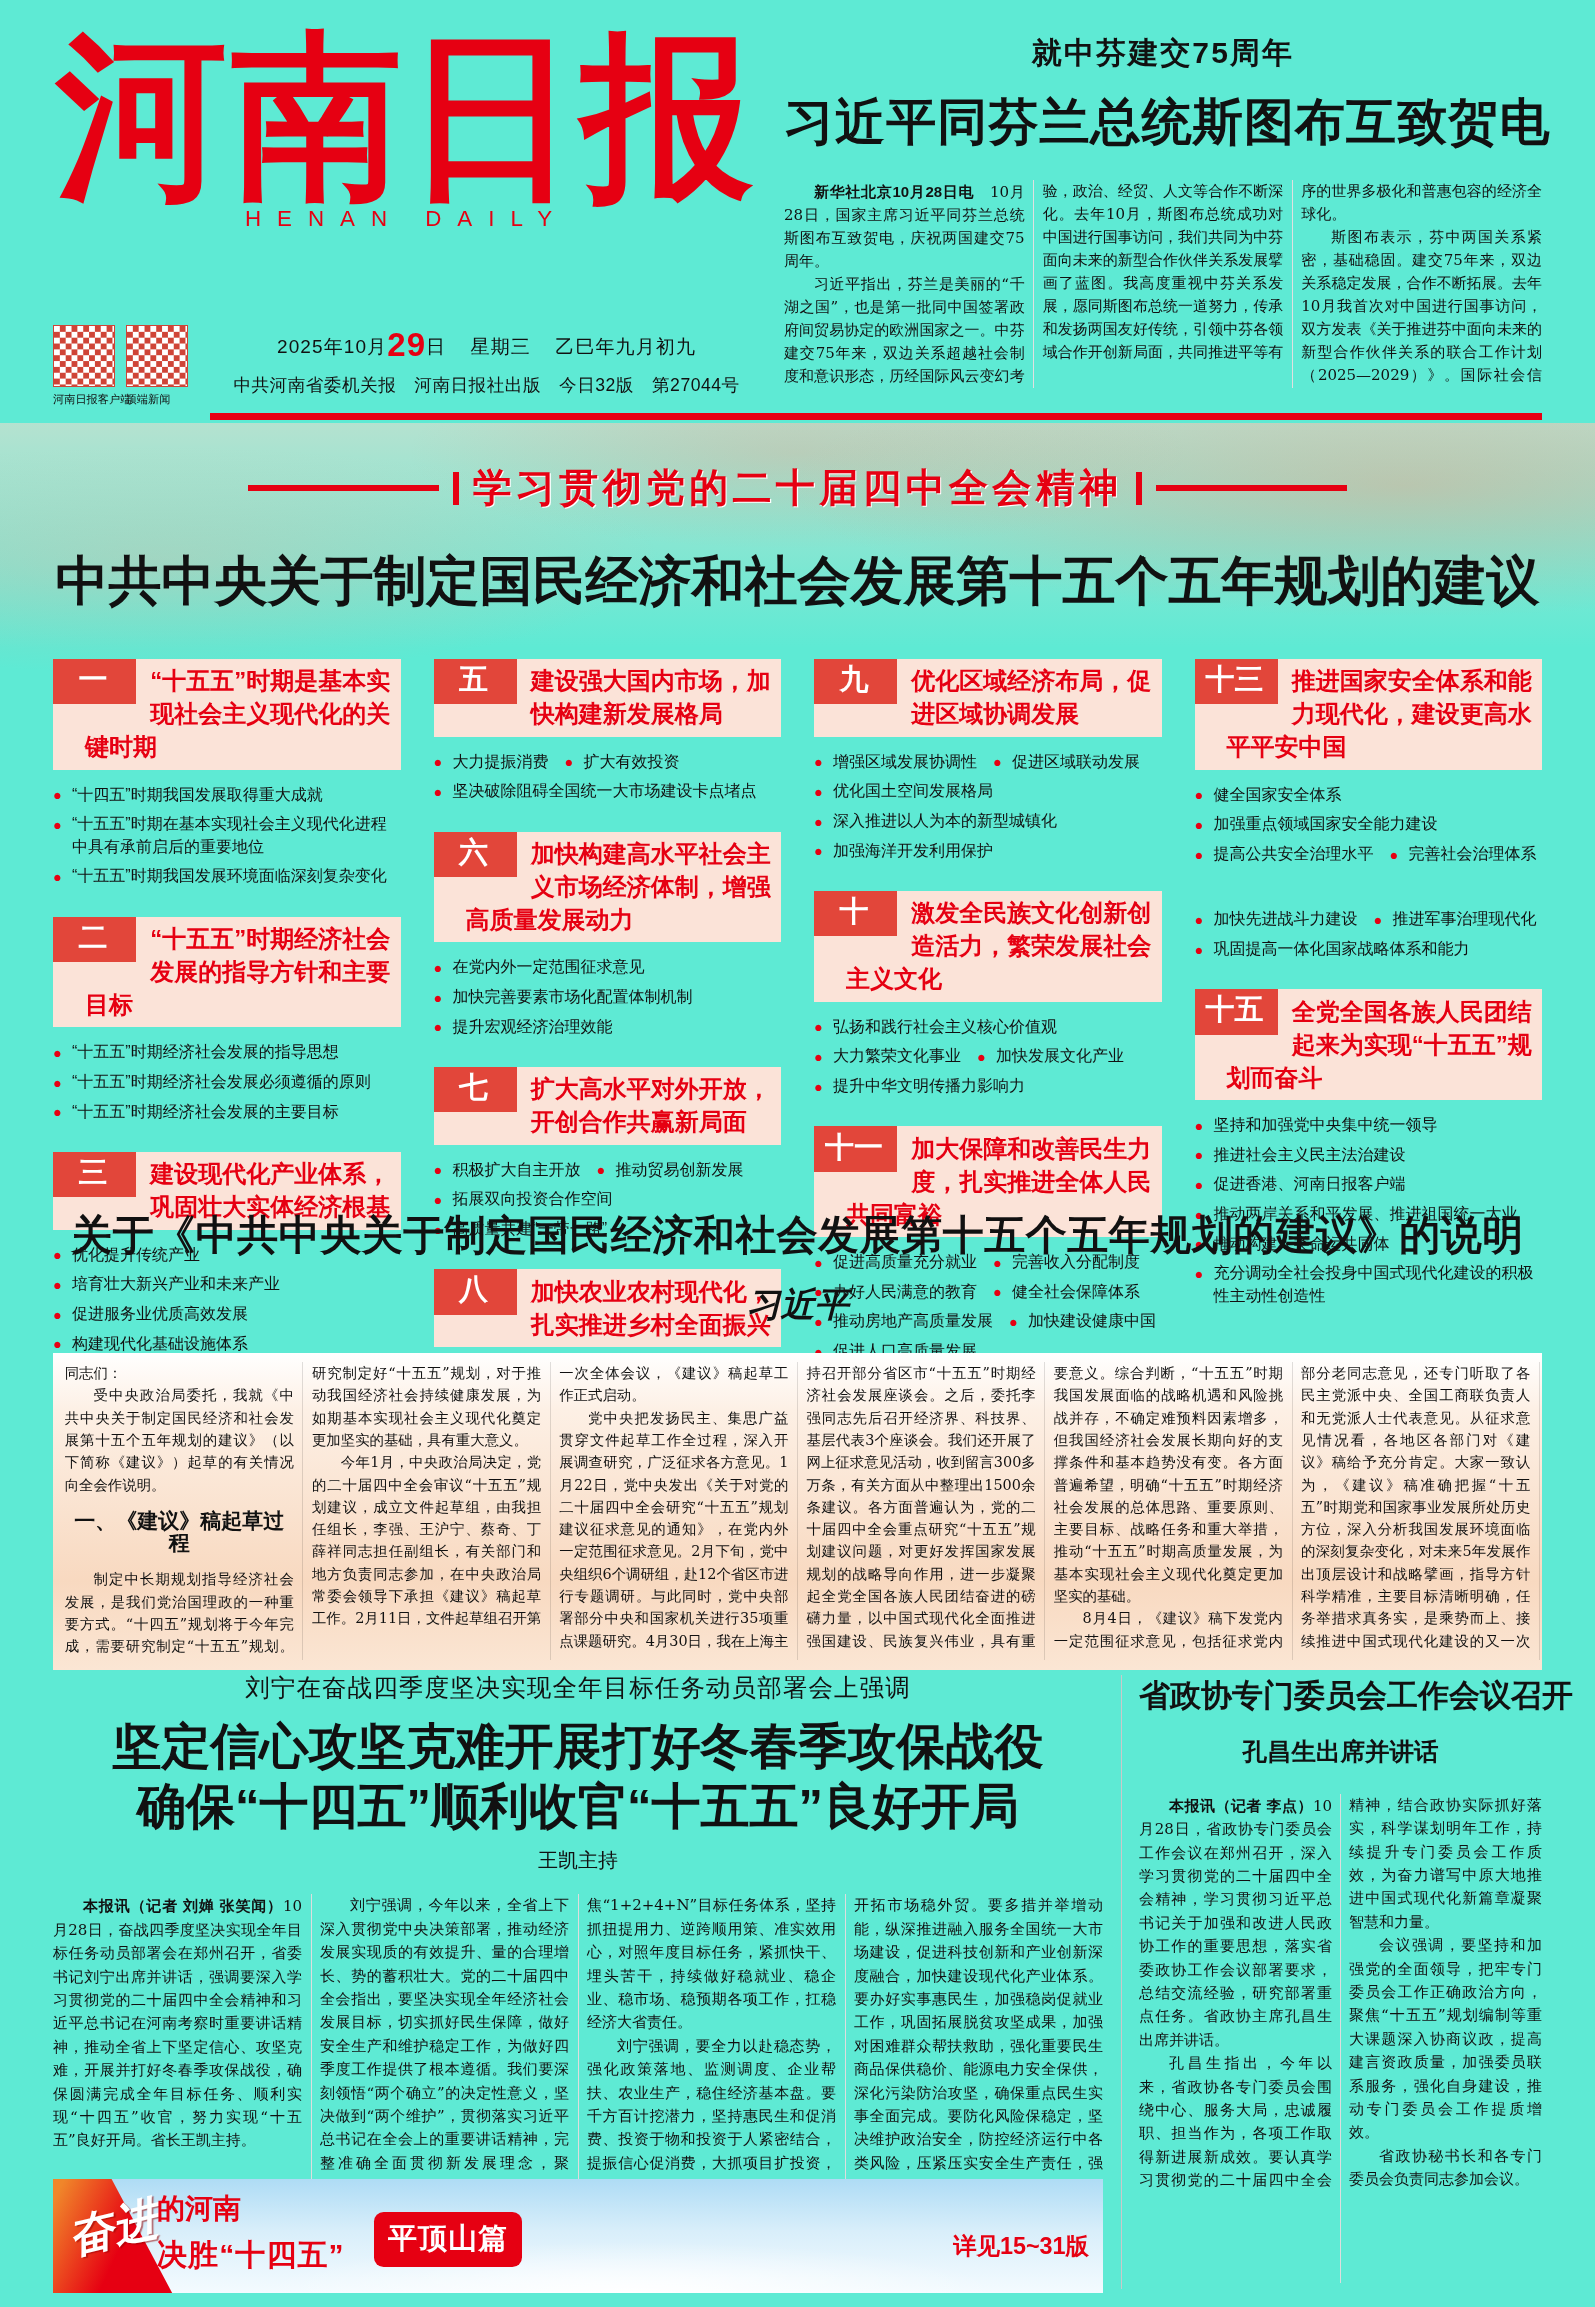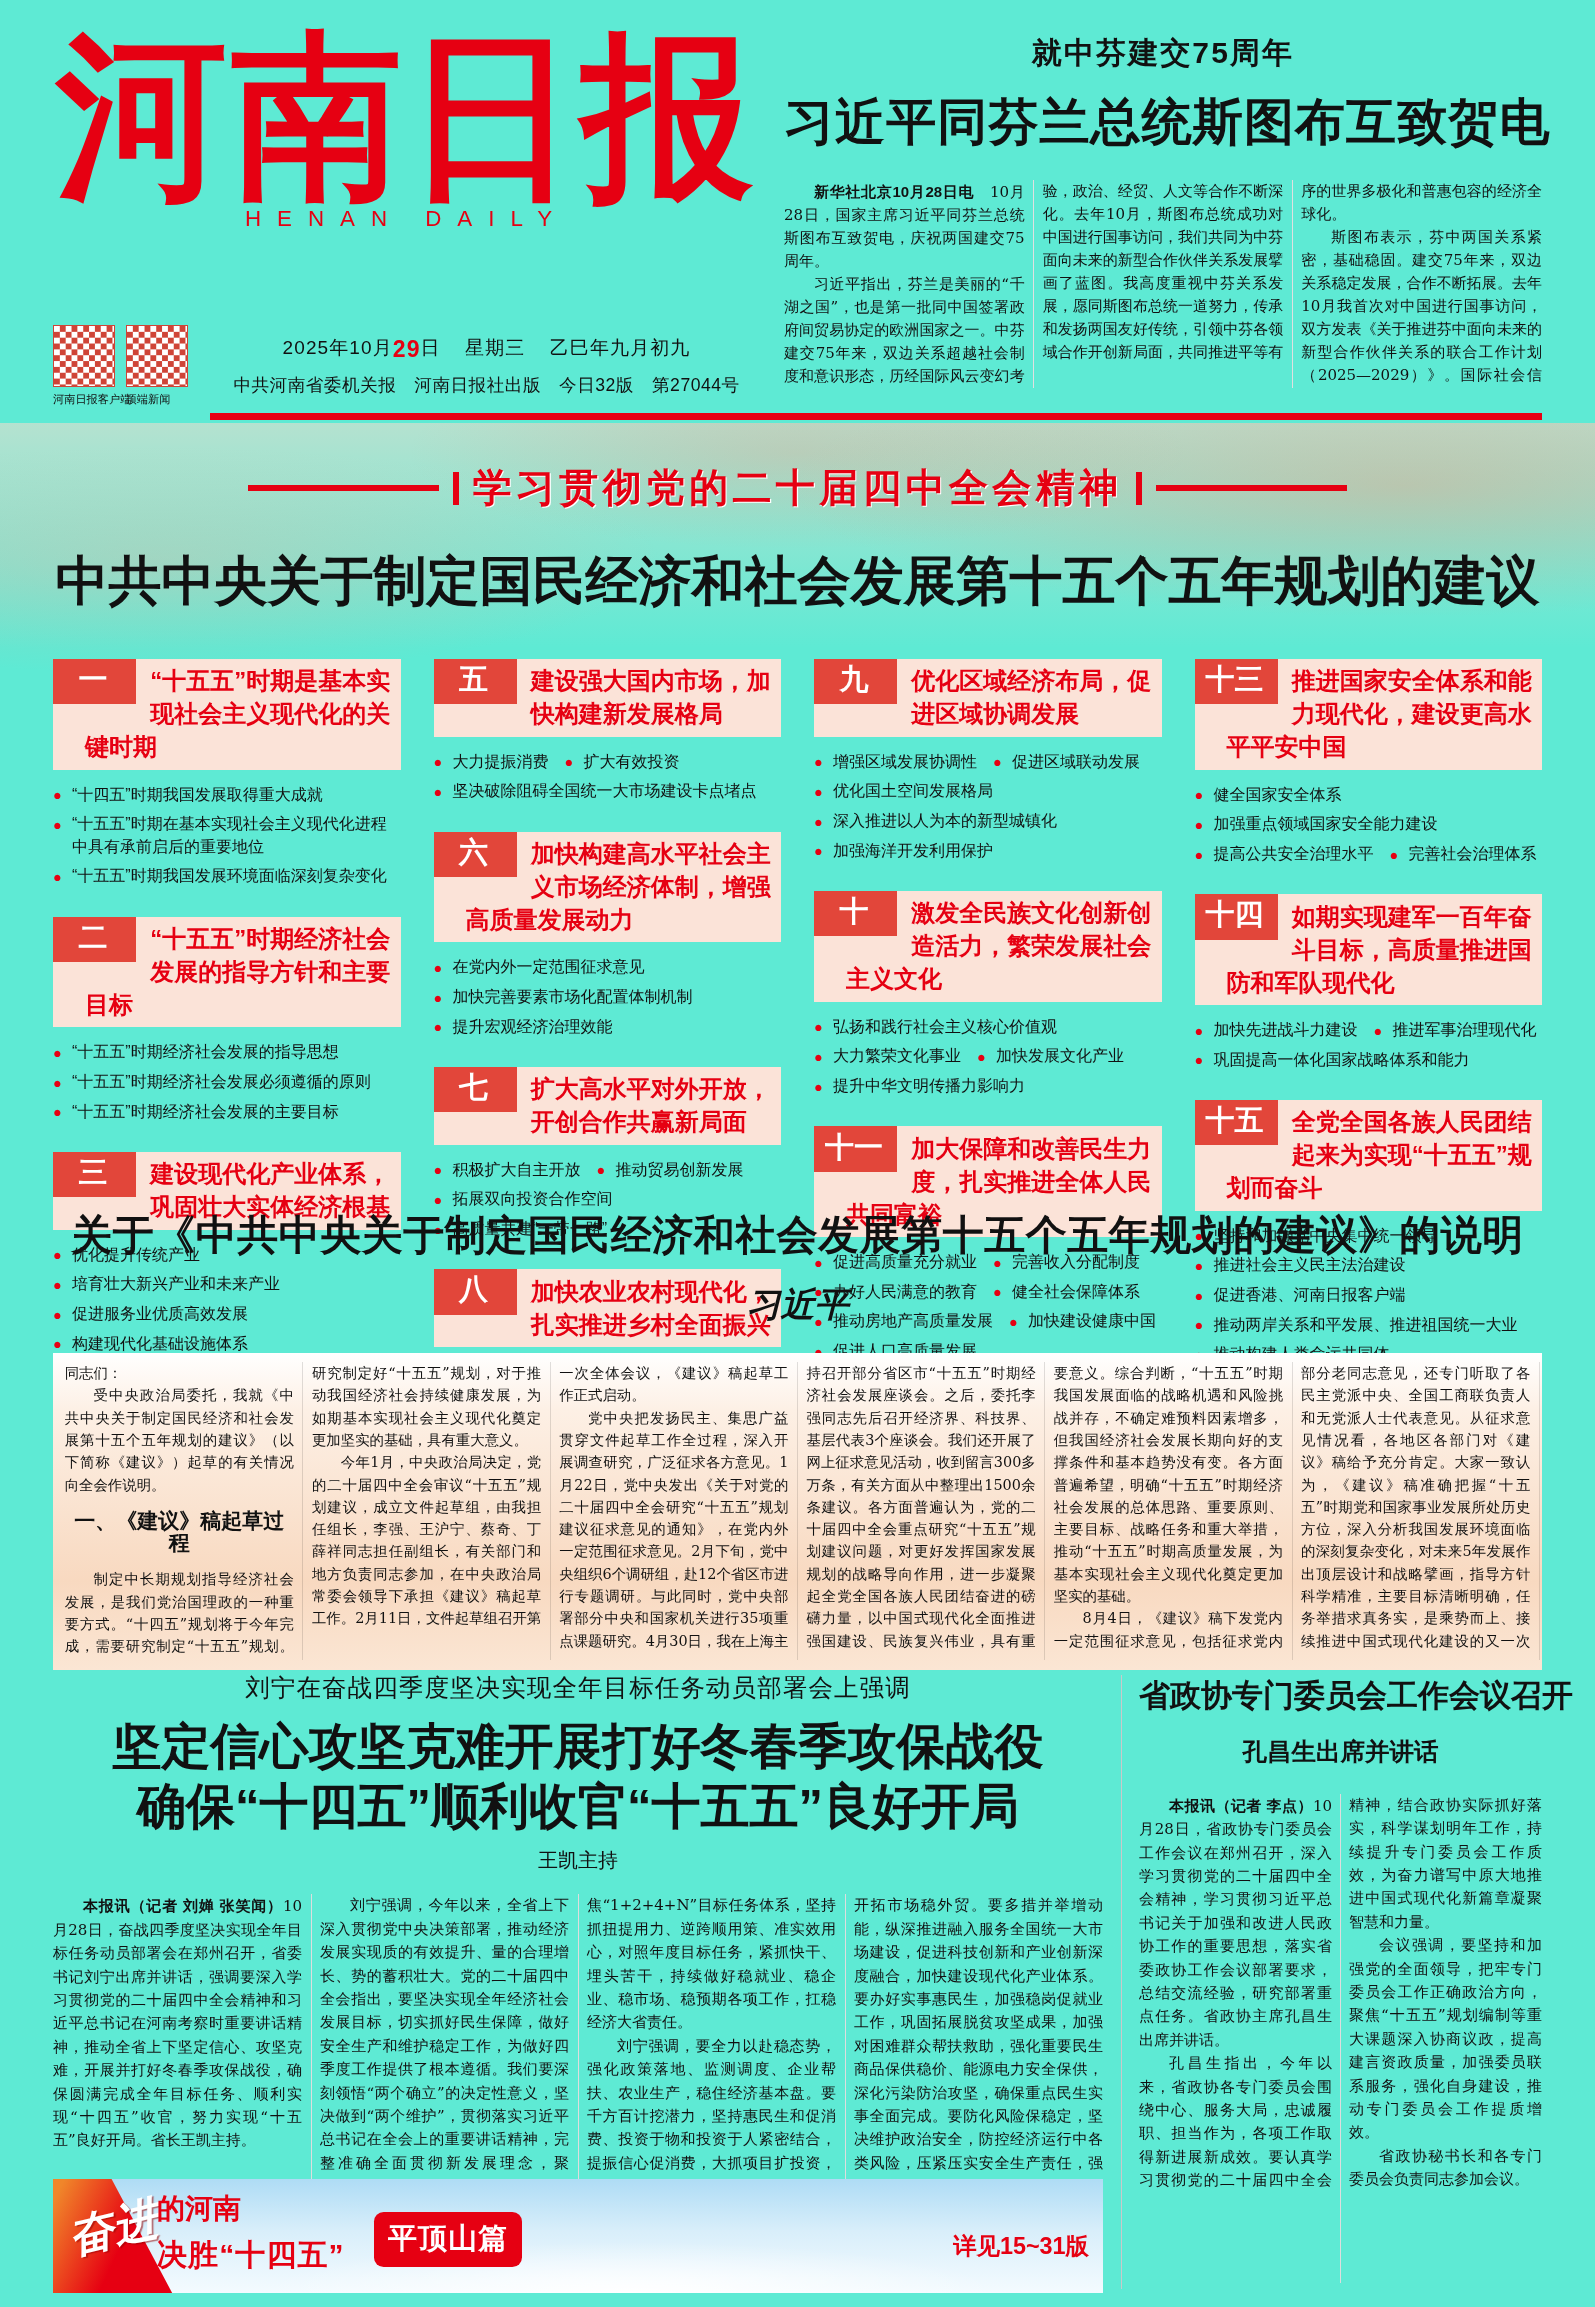--- a/index.html
+++ b/index.html
@@ -6,21 +6,21 @@
   .page{position:relative;width:1595px;height:2307px;overflow:hidden;background:#5eead4;
         font-family:"Liberation Sans",sans-serif;color:#111;}
   
   .header{position:absolute;top:26.6px;left:53px;right:53px;height:380px;}
   .masthead{position:absolute;left:0;top:0;width:707px;height:100%;}
   .masthead-title{font-family:"DejaVu Serif",serif;font-weight:bold;color:#e60012;
       font-size:171px;line-height:1.04;text-align:center;letter-spacing:4.3px;transform:scaleY(1.05);}
   .masthead-en{color:#e60012;text-align:center;font-size:22.3px;letter-spacing:16px;margin-top:1.1px;}
   .masthead-meta{position:absolute;left:160px;right:0;bottom:9.6px;text-align:center;}
   .date-line{font-size:19px;letter-spacing:1.1px;}
-  .date-day{color:#e60012;font-size:23px;font-weight:bold;line-height:1;vertical-align:-3.2px;}
+  .date-day{color:#e60012;font-size:33px;font-weight:bold;line-height:1;vertical-align:-3.2px;}
   .pub-line{font-size:17.6px;margin-top:11.7px;letter-spacing:0.5px;}
   .qr-block{position:absolute;left:0;bottom:0;width:154px;display:flex;gap:9.6px;}
   .qr{width:63px;}
   .qr-box{width:60px;height:60px;border:1.6px solid #cf4437;
      background-image:repeating-conic-gradient(#cf4437 0% 25%, #ffffff 0% 50%);
      background-size:11.7px 11.7px;}
   .qr-cap{font-size:11.2px;margin-top:4.3px;white-space:nowrap;}
   .top-story{position:absolute;left:731px;top:6.4px;right:0;}
   .ts-kicker{text-align:center;font-size:30px;font-weight:bold;letter-spacing:2.1px;}
   .ts-headline{text-align:center;font-size:50px;font-weight:900;margin-top:15px;white-space:nowrap;letter-spacing:1.1px;}
@@ -335,24 +335,20 @@
               </div>
               <div class="bullets">
                 <span class="bullet"><span class="dot">●</span><span>健全国家安全体系</span></span>
                 <span class="bullet"><span class="dot">●</span><span>加强重点领域国家安全能力建设</span></span>
                 <span class="bullet"><span class="dot">●</span><span>提高公共安全治理水平</span></span>
                 <span class="bullet"><span class="dot">●</span><span>完善社会治理体系</span></span>
               </div>
             </div>
           
             <div class="section">
-              <div class="section-head">
-                <span class="num-box">十四</span>
-                <span class="sec-title">如期实现建军一百年奋斗目标，高质量推进国防和军队现代化</span>
-              </div>
               <div class="bullets">
                 <span class="bullet"><span class="dot">●</span><span>加快先进战斗力建设</span></span>
                 <span class="bullet"><span class="dot">●</span><span>推进军事治理现代化</span></span>
                 <span class="bullet"><span class="dot">●</span><span>巩固提高一体化国家战略体系和能力</span></span>
               </div>
             </div>
           
             <div class="section">
               <div class="section-head">
                 <span class="num-box">十五</span>

